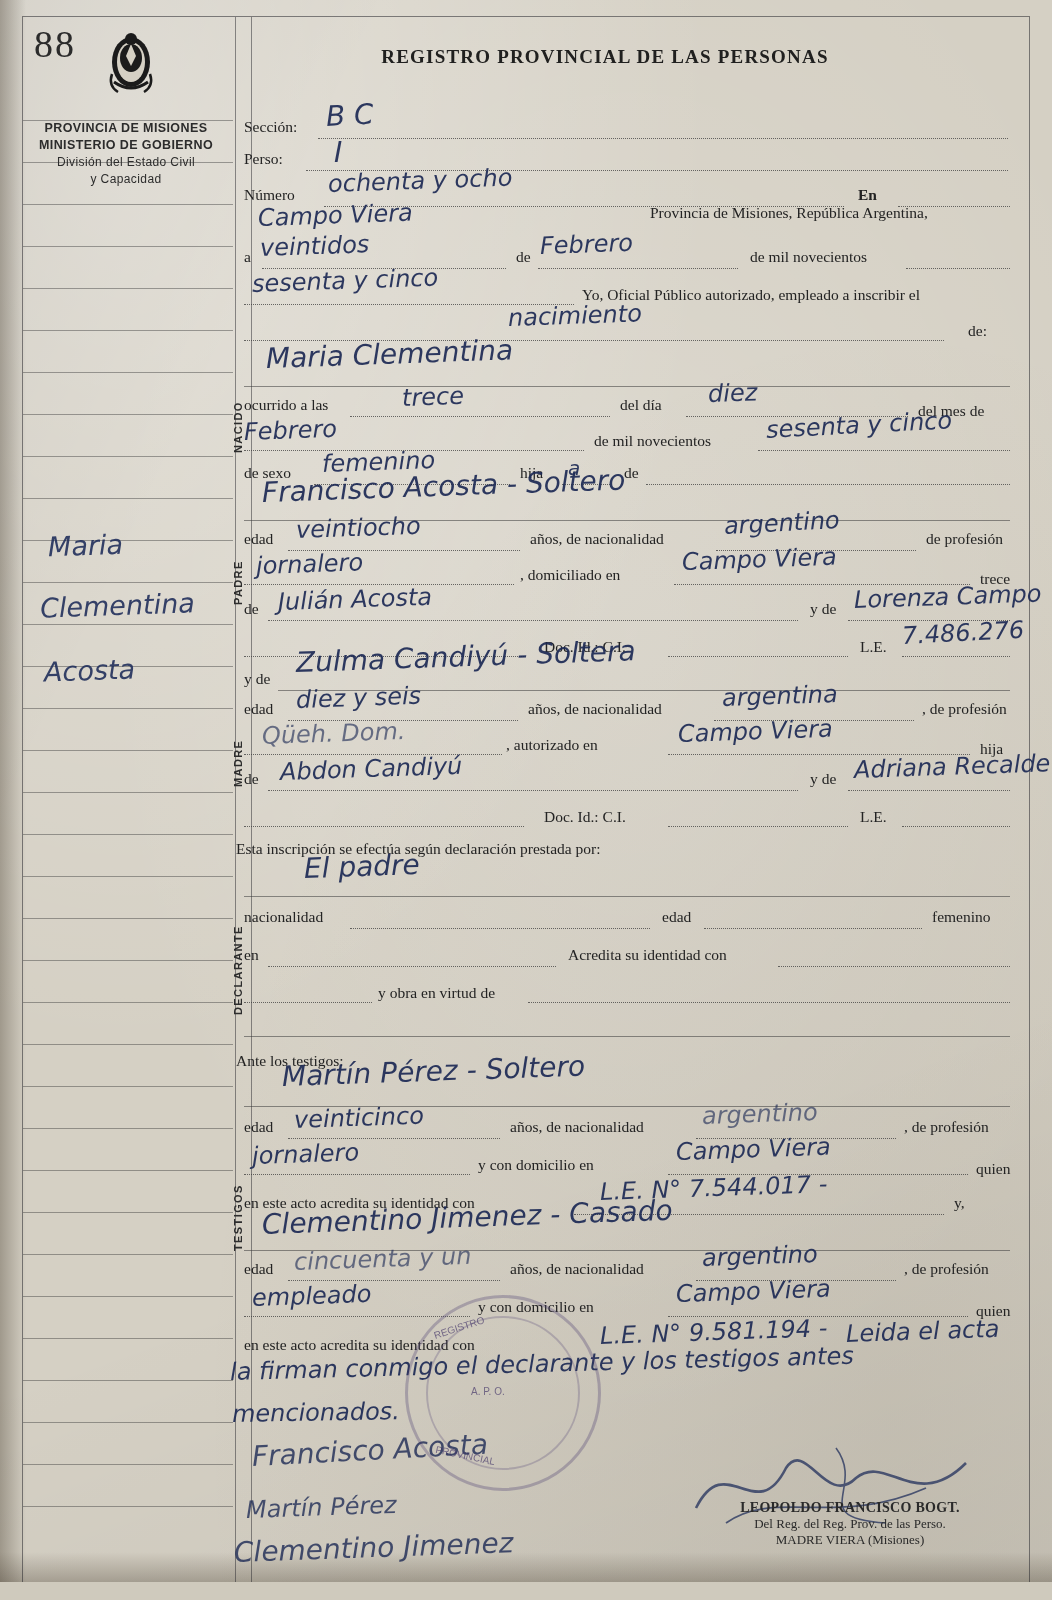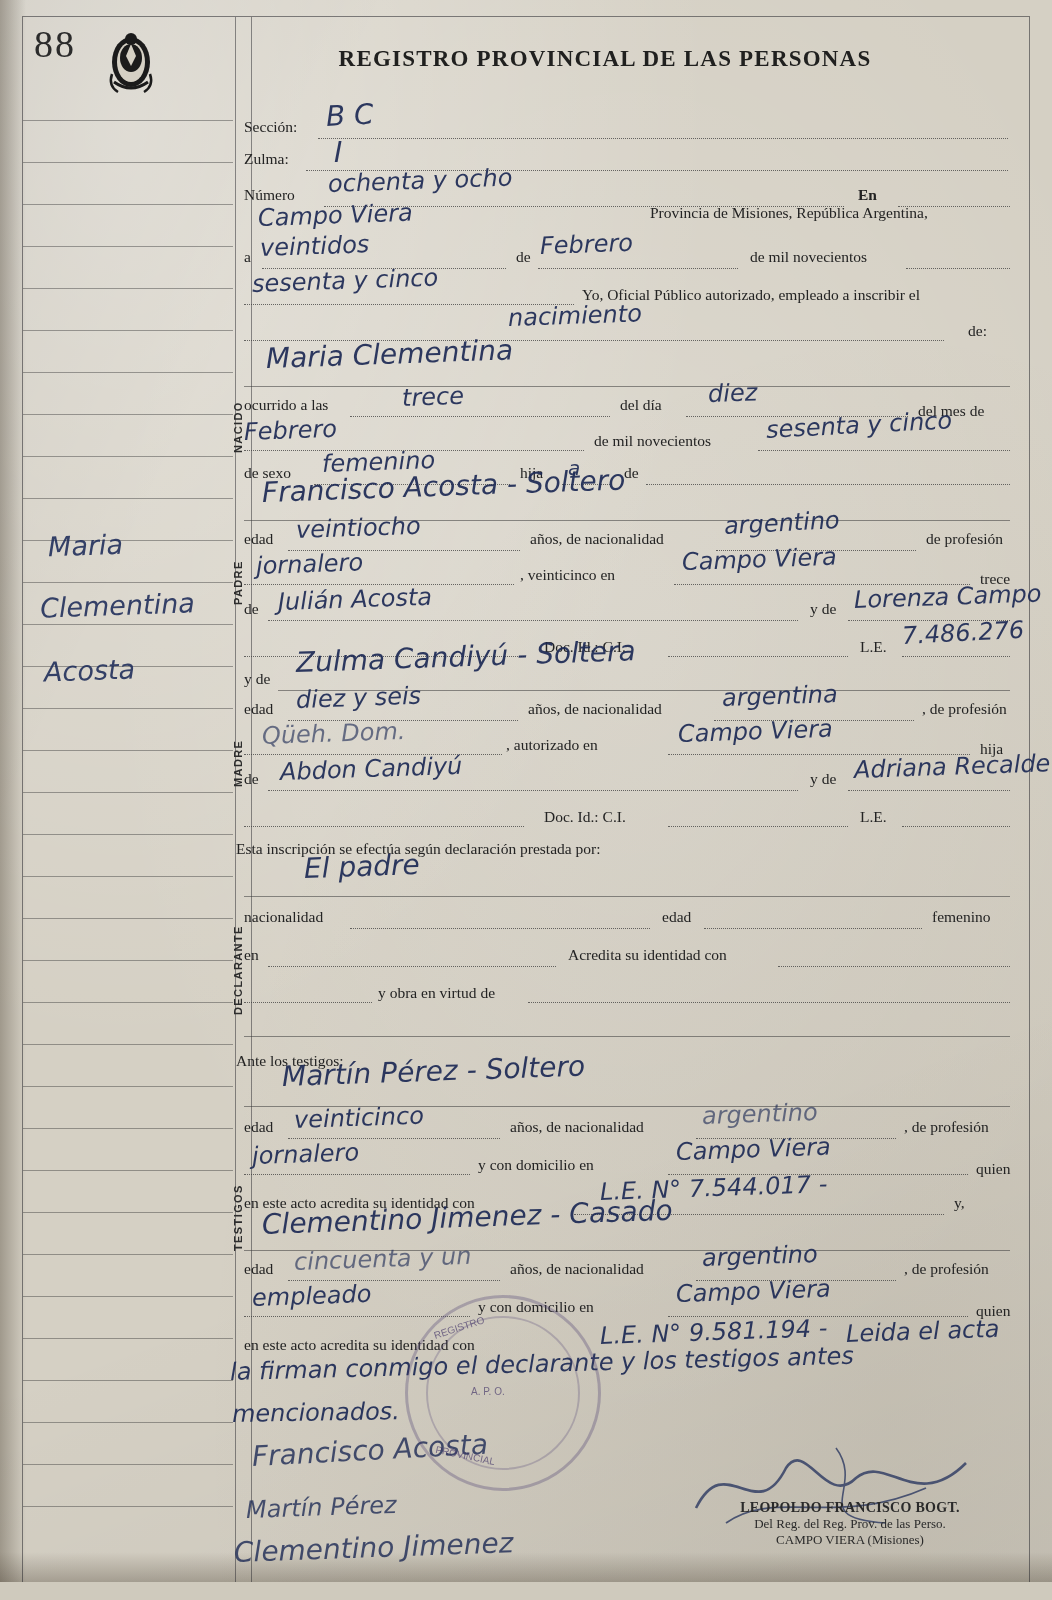--- a/index.html
+++ b/index.html
@@ -65,21 +65,21 @@
     font-family:"Liberation Serif", serif;
     font-size:38px;color:#2b2b2b;letter-spacing:2px;
   }
   .crest{
     position:absolute;left:100px;top:22px;width:62px;height:78px;
   }
   .title{
     position:absolute;left:265px;top:46px;width:680px;
     text-align:center;
     font-family:"Liberation Serif", serif;
-    font-weight:bold;font-size:23px;letter-spacing:1.2px;color:#20201f;
+    font-weight:bold;font-size:19px;letter-spacing:1.2px;color:#20201f;
   }
   .prov-block{
     position:absolute;left:28px;top:120px;width:196px;text-align:center;
     font-family:"Liberation Sans", sans-serif;
     font-size:12.5px;font-weight:bold;color:#2c2c2c;line-height:17px;
     letter-spacing:.4px;
   }
   .prov-block .sub{font-weight:normal;font-size:12px;}
 
   
@@ -215,38 +215,44 @@
     <ellipse cx="31" cy="36" rx="11" ry="14" fill="#1b1b1b"></ellipse>
     <path d="M31 22 L36 34 L31 44 L26 34 Z" fill="#d5d0c4"></path>
     <circle cx="31" cy="17" r="6" fill="#1b1b1b"></circle>
     <path d="M14 60 q17 12 34 0" stroke="#1b1b1b" stroke-width="3" fill="none"></path>
     <path d="M12 52 q-4 12 6 18" stroke="#1b1b1b" stroke-width="2.5" fill="none"></path>
     <path d="M50 52 q4 12 -6 18" stroke="#1b1b1b" stroke-width="2.5" fill="none"></path>
   </svg>
 
   <div class="title">REGISTRO PROVINCIAL DE LAS PERSONAS</div>
 
+  <div class="prov-block">
+    <div>PROVINCIA DE MISIONES</div>
+    <div>MINISTERIO DE GOBIERNO</div>
+    <div class="sub">División del Estado Civil</div>
+    <div class="sub">y Capacidad</div>
+  </div>
 
   <div class="vlabel" style="top:392px;height:70px;">NACIDO</div>
   <div class="vlabel" style="top:552px;height:62px;">PADRE</div>
   <div class="vlabel" style="top:730px;height:66px;">MADRE</div>
   <div class="vlabel" style="top:915px;height:110px;">DECLARANTE</div>
   <div class="vlabel" style="top:1175px;height:86px;">TESTIGOS</div>
 
   <div class="hw-left" style="left:48px;top:530px;transform:rotate(-2deg);">Maria</div>
   <div class="hw-left" style="left:40px;top:590px;transform:rotate(-2deg);">Clementina</div>
   <div class="hw-left" style="left:44px;top:655px;transform:rotate(-2deg);">Acosta</div>
 
   <div class="body">
 
     <div class="lbl" style="left:6px;top:0px;">Sección:</div>
     <div class="dots" style="left:80px;top:20px;width:690px;"></div>
     <div class="hw big" style="left:88px;top:-18px;transform:rotate(-3deg);">B C</div>
 
-    <div class="lbl" style="left:6px;top:32px;">Zulma:</div>
+    <div class="lbl" style="left:6px;top:32px;">Perso:</div>
     <div class="dots" style="left:68px;top:52px;width:702px;"></div>
     <div class="hw big" style="left:96px;top:18px;">I</div>
 
     <div class="lbl" style="left:6px;top:68px;">Número</div>
     <div class="dots" style="left:86px;top:88px;width:520px;"></div>
     <div class="hw med" style="left:90px;top:52px;transform:rotate(-2deg);">ochenta y ocho</div>
     <div class="lbl bold" style="left:620px;top:68px;">En</div>
     <div class="dots" style="left:660px;top:88px;width:112px;"></div>
 
     <div class="lbl" style="left:412px;top:86px;">Provincia de Misiones, República Argentina,</div>
@@ -301,21 +307,21 @@
     <div class="lbl" style="left:6px;top:412px;">edad</div>
     <div class="dots" style="left:50px;top:432px;width:232px;"></div>
     <div class="hw med" style="left:58px;top:398px;transform:rotate(-2deg);">veintiocho</div>
     <div class="lbl" style="left:292px;top:412px;">años, de nacionalidad</div>
     <div class="dots" style="left:478px;top:432px;width:200px;"></div>
     <div class="hw med" style="left:486px;top:394px;transform:rotate(-3deg);">argentino</div>
     <div class="lbl" style="left:688px;top:412px;">de profesión</div>
 
     <div class="dots" style="left:6px;top:466px;width:270px;"></div>
     <div class="hw med" style="left:18px;top:434px;transform:rotate(-2deg);">jornalero</div>
-    <div class="lbl" style="left:282px;top:448px;">, veinticinco en</div>
+    <div class="lbl" style="left:282px;top:448px;">, domiciliado en</div>
     <div class="dots" style="left:436px;top:466px;width:296px;"></div>
     <div class="hw med" style="left:444px;top:430px;transform:rotate(-2deg);">Campo Viera</div>
     <div class="lbl" style="left:742px;top:452px;">trece</div>
 
     <div class="lbl" style="left:6px;top:482px;">de</div>
     <div class="dots" style="left:30px;top:502px;width:530px;"></div>
     <div class="hw med" style="left:40px;top:470px;transform:rotate(-2deg);">Julián Acosta</div>
     <div class="lbl" style="left:572px;top:482px;">y de</div>
     <div class="dots" style="left:610px;top:502px;width:162px;"></div>
     <div class="hw med" style="left:616px;top:468px;transform:rotate(-2deg);">Lorenza Campo</div>
@@ -442,15 +448,15 @@
   <div class="stamp"></div>
   <div class="stamp-txt">
     <span style="left:28px;top:22px;transform:rotate(-18deg);">REGISTRO</span>
     <span style="left:66px;top:86px;">A. P. O.</span>
     <span style="left:30px;top:150px;transform:rotate(12deg);">PROVINCIAL</span>
   </div>
 
   <div class="officer">
     <div class="name">LEOPOLDO FRANCISCO BOGT.</div>
     <div>Del Reg. del Reg. Prov. de las Perso.</div>
-    <div>CAMPO VIERA  (Misiones)</div>
+    <div>MADRE VIERA  (Misiones)</div>
   </div>
 </div>
 
 </body></html>

